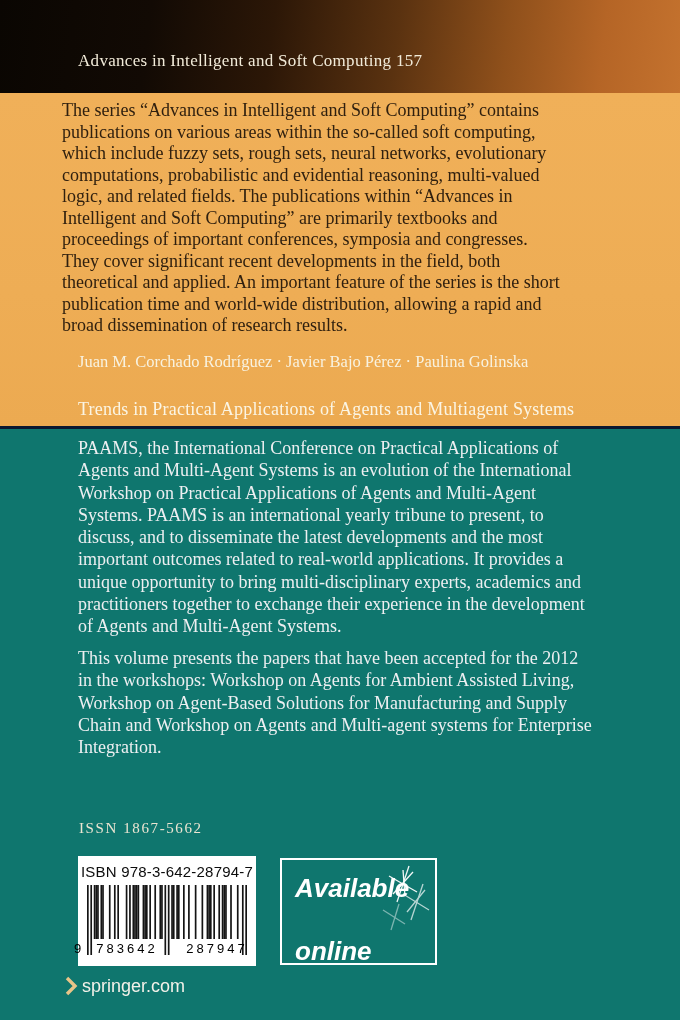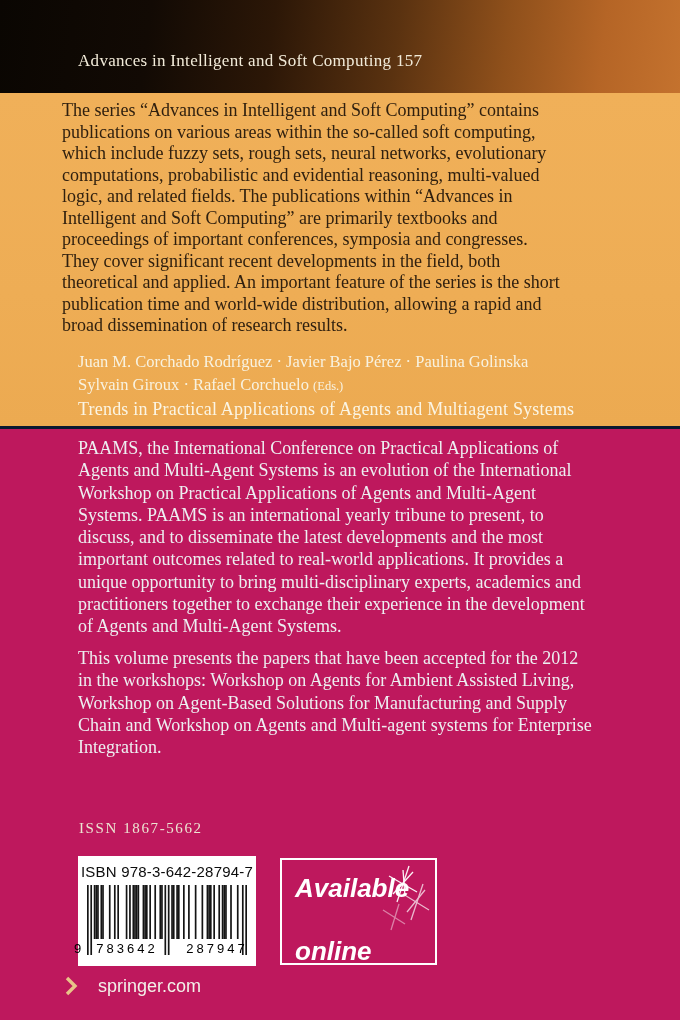--- a/index.html
+++ b/index.html
@@ -35,21 +35,21 @@
   }
   .eds-suffix { font-size:12.5px; }
   .book-title {
     position:absolute; left:78px; top:306px; width:540px;
     font-size:18px; color:#fbf5e4; letter-spacing:.2px; white-space:nowrap;
   }
 
   
   .navy-section {
     position:absolute; left:0; top:426px; width:680px; height:594px;
-    background:#be185d; border-top:3px solid #0a1830; box-sizing:border-box;padding-left:27px;
+    background:#0f766e; border-top:3px solid #0a1830; box-sizing:border-box;padding-left:27px;
   }
   .blurb-p {
     position:absolute; left:78px; width:515px;
     font-size:18px; line-height:22.3px; color:#edeff1;
   }
   .blurb-p1 { top:8px; }
   .blurb-p2 { top:218px; }
 
   .issn {
     position:absolute; left:79px; top:391px;
@@ -87,40 +87,39 @@
   .avail-line1 { margin-top:15px; }
   .avail-url {
     font-family:"Liberation Sans",sans-serif; font-style:italic; font-weight:400;
     font-size:17px; color:#eef2f8; padding-left:13px; margin-top:12px;
   }
   .sparkle { position:absolute; right:2px; top:2px; }
 
   
   .footer {
     position:absolute; left:64px; top:545px; height:24px;
-    display:flex; align-items:center; gap:20px;
+    display:flex; align-items:center; gap:4px;
   }
   .footer-url {
     font-family:"Liberation Sans",sans-serif; font-size:18px; color:#f3f1e9;
   }
 </style>
 </head>
 <body>
 
 <div id="cover">
 
   <div class="top-band">
     <div class="series-header">Advances in Intelligent and Soft Computing 157</div>
   </div>
 
   <div class="orange-section">
     <div class="series-desc">The series “Advances in Intelligent and Soft Computing” contains publications on various areas within the so-called soft computing, which include fuzzy sets, rough sets, neural networks, evolutionary computations, probabilistic and evidential reasoning, multi-valued logic, and related fields. The publications within “Advances in Intelligent and Soft Computing” are primarily textbooks and proceedings of important conferences, symposia and congresses. They cover significant recent developments in the field, both theoretical and applied. An important feature of the series is the short publication time and world-wide distribution, allowing a rapid and broad dissemination of research results.</div>
     <div class="editors">
       <div>Juan M. Corchado Rodríguez · Javier Bajo Pérez · Paulina Golinska</div>
-      <div><span>Sylvain Giroux · Rafael Corchuelo </span><span class="eds-suffix">(Eds.)</span></div>
     </div>
     <div class="book-title">Trends in Practical Applications of Agents and Multiagent Systems</div>
   </div>
 
   <div class="navy-section">
     <div class="blurb-p blurb-p1">PAAMS, the International Conference on Practical Applications of Agents and Multi-Agent Systems is an evolution of the International Workshop on Practical Applications of Agents and Multi-Agent Systems. PAAMS is an international yearly tribune to present, to discuss, and to disseminate the latest developments and the most important outcomes related to real-world applications. It provides a unique opportunity to bring multi-disciplinary experts, academics and practitioners together to exchange their experience in the development of Agents and Multi-Agent Systems.</div>
     <div class="blurb-p blurb-p2">This volume presents the papers that have been accepted for the 2012 in the workshops: Workshop on Agents for Ambient Assisted Living, Workshop on Agent-Based Solutions for Manufacturing and Supply Chain and Workshop on Agents and Multi-agent systems for Enterprise Integration.</div>
 
     <div class="issn">ISSN 1867-5662</div>
 

